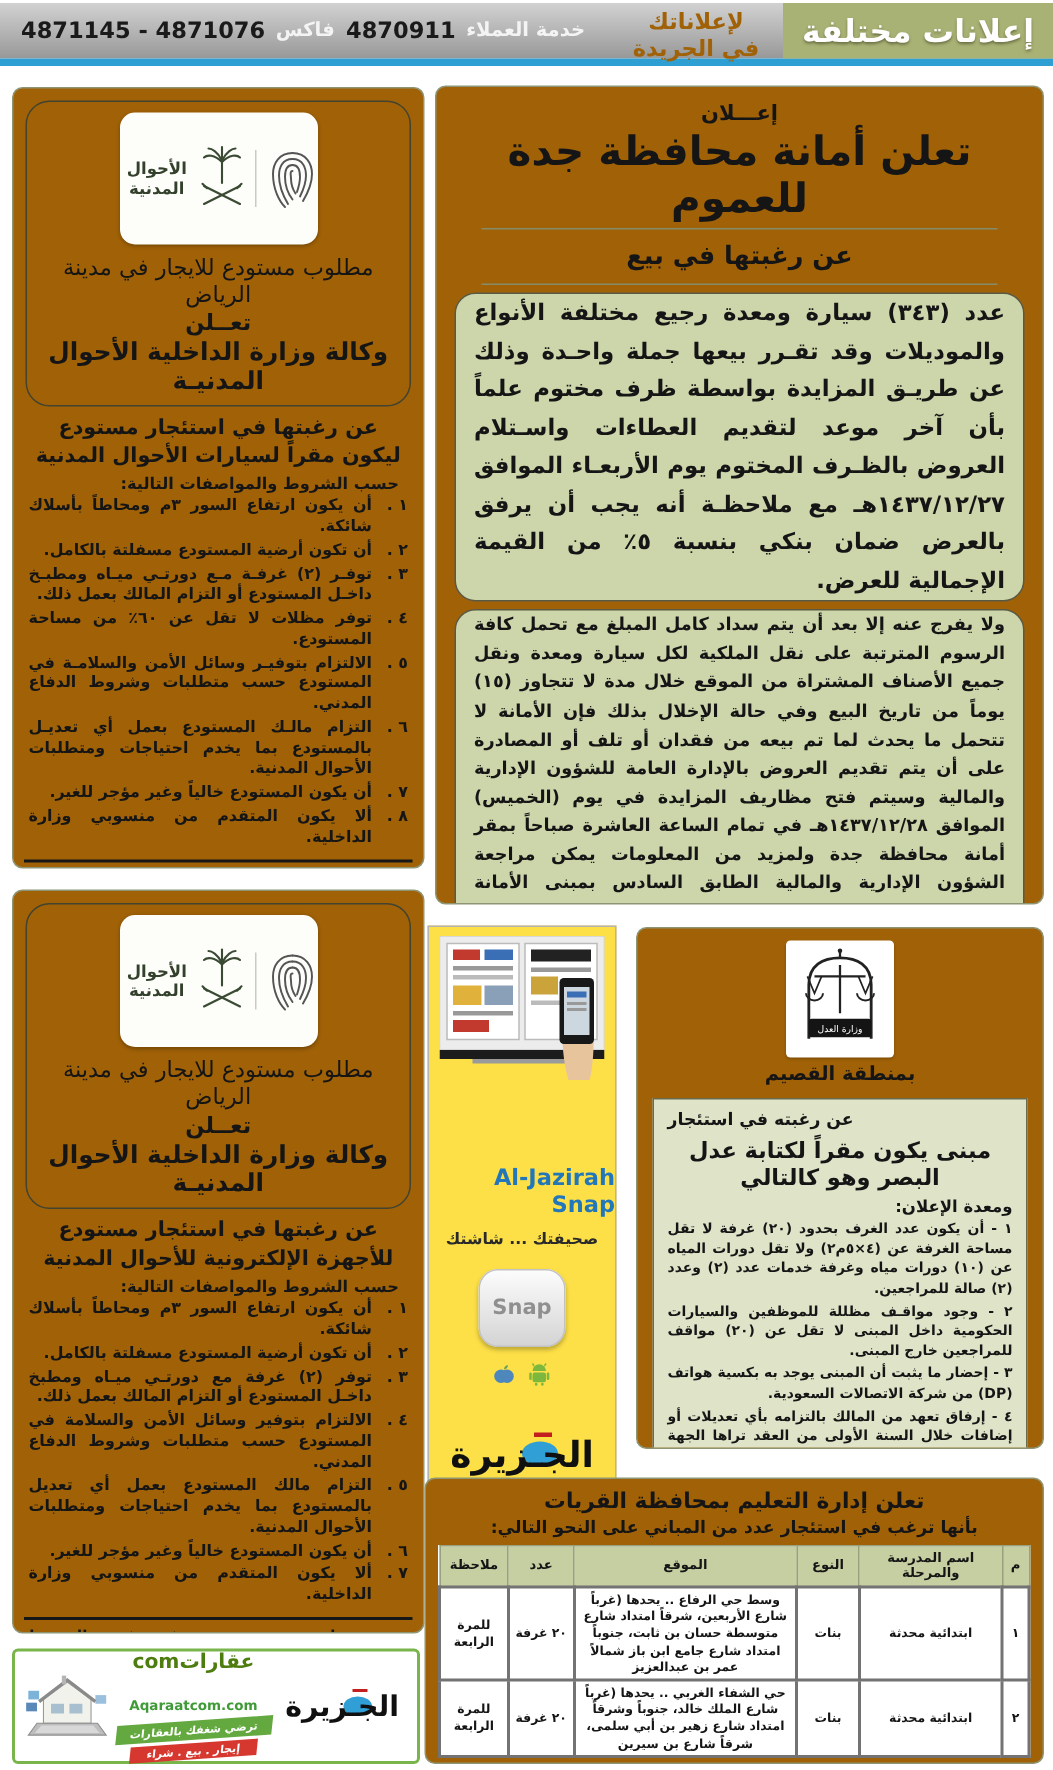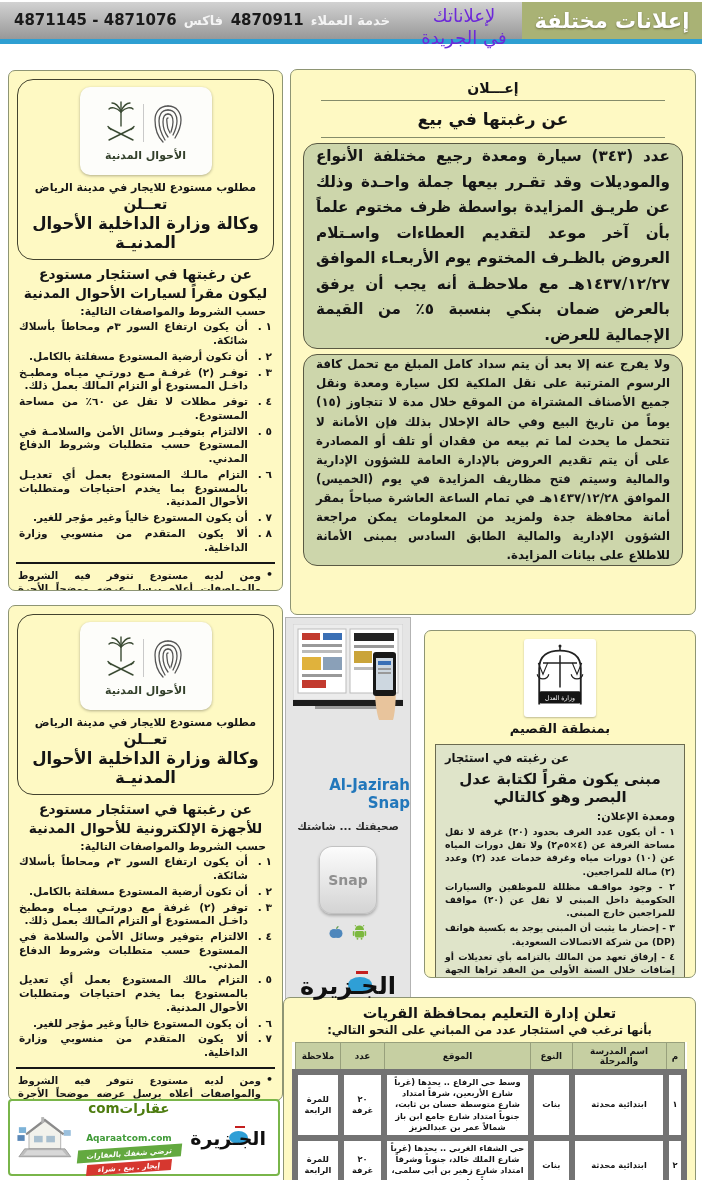--- a/index.html
+++ b/index.html
@@ -4,36 +4,36 @@
 <style>
   html,body{margin:0;padding:0;background:#fff;}
   #page{position:relative;width:702px;height:1180px;background:#fff;overflow:hidden;
         font-family:"DejaVu Sans",sans-serif;direction:rtl;color:#151515;}
   .abs{position:absolute;box-sizing:border-box;}
   
   #hdr{left:0;top:2px;width:702px;height:37px;background:linear-gradient(180deg,#d2d2d2,#989898);}
   #hdr-blue{left:0;top:39px;width:702px;height:5px;background:#2e9fd2;}
   #gov-title{right:0;top:2px;width:180px;height:37px;background:#a9b275;display:flex;align-items:center;justify-content:center;
              color:#fff;font-weight:800;font-size:21px;letter-spacing:1px;text-shadow:0 1px 2px rgba(60,60,30,.55);}
-  .tagline{right:186px;top:5px;width:104px;color:#6d28d9;font-weight:400;font-size:18px;text-align:center;line-height:1.2;}
+  .tagline{right:186px;top:5px;width:104px;color:#a16207;font-weight:700;font-size:15px;text-align:center;line-height:1.2;}
   .contact{display:flex;align-items:center;gap:7px;}
   .contact .lbl{color:#f4f4f4;font-size:13px;font-weight:700;}
   .contact .num{color:#1a1a1a;font-size:15px;font-weight:800;}
   #cs{right:312px;top:11px;}
   #fax{left:14px;top:11px;}
   
-  .gad{background:#fef9c3;border:1px solid #8e9574;border-radius:7px;overflow:hidden;margin-top:12px;}
+  .gad{background:#a16207;border:1px solid #8e9574;border-radius:7px;overflow:hidden;}
   
   .chead{margin:8px 8px 4px;border:1px solid #43432f;border-radius:16px;padding:7px 4px 7px;text-align:center;}
   .clogo{width:132px;height:88px;background:#fdfdfa;border-radius:10px;margin:0 auto 6px;box-shadow:0 1px 3px rgba(0,0,0,.3);
-         display:flex;flex-direction:column;align-items:center;justify-content:center;gap:3px;}
+         display:flex;flex-direction:row;align-items:center;justify-content:center;gap:3px;}
   .clogo .lrow{display:flex;align-items:center;gap:7px;}
   .clogo .sep{width:1px;height:38px;background:#c9c9c9;}
   .clogo .llbl{font-size:11px;font-weight:700;color:#33402b;}
-  .c-req{font-size:11px;font-weight:700;}
+  .c-req{font-size:15px;font-weight:400;}
   .c-ann{font-size:15px;font-weight:800;margin-top:1px;}
   .c-agency{font-size:16.5px;font-weight:800;margin-top:1px;}
   .c-subject{font-size:13.8px;font-weight:800;text-align:center;margin:5px 10px 3px;line-height:1.35;}
   .c-intro{font-size:10.8px;font-weight:700;text-align:right;margin:2px 16px 2px;}
   .c-items{margin:0 10px;}
   .c-item{display:flex;gap:7px;font-size:10.6px;font-weight:700;line-height:1.3;margin:2px 0;text-align:justify;}
   .c-item .n{min-width:17px;white-space:nowrap;}
   .c-sep{border-top:2.5px solid #171717;margin:7px 7px 5px;}
   .c-note{display:flex;gap:5px;font-size:10px;font-weight:700;line-height:1.32;margin:3px 9px;text-align:justify;}
   .c-note .b{font-size:11px;line-height:1.1;}
@@ -51,40 +51,40 @@
   .w-logo{width:72px;height:78px;background:#fff;margin:8px auto 4px;border-radius:3px;display:flex;align-items:center;justify-content:center;box-shadow:0 1px 2px rgba(0,0,0,.25);}
   .w-title{font-size:22px;font-weight:900;line-height:1.1;}
   .w-region{font-size:13px;font-weight:800;margin-top:3px;}
   .w-box{background:#dfe4c9;border:1px solid #6b6b50;margin:8px 10px;padding:6px 9px;text-align:right;}
   .w-intro{text-align:left;font-size:11.5px;font-weight:800;}
   .w-subject{text-align:center;font-size:15px;font-weight:900;margin:5px 0 4px;}
   .w-cond{font-size:11px;font-weight:800;margin-bottom:2px;}
   .w-item{font-size:9.3px;font-weight:700;line-height:1.42;text-align:justify;margin:2px 0;}
   .w-item .n{font-weight:800;}
   
-  #snap{background:#e5e5e5;border:1px solid #b3b3b3;display:flex;flex-direction:column;align-items:center;}
+  #snap{background:#fde047;border:1px solid #b3b3b3;display:flex;flex-direction:column;align-items:center;}
   .s-title{color:#2277bb;font-weight:800;font-size:15px;margin-top:52px;}
   .s-tag{font-size:10.5px;font-weight:700;color:#2a2a2a;margin-top:8px;}
-  .s-icon{width:58px;height:68px;border-radius:13px;background:linear-gradient(180deg,#fdfdfd,#d3d3d3);
+  .s-icon{width:58px;height:52px;border-radius:13px;background:linear-gradient(180deg,#fdfdfd,#d3d3d3);
           box-shadow:inset 0 0 0 1px #c2c2c2,0 2px 3px rgba(0,0,0,.25);display:flex;align-items:center;justify-content:center;
           margin-top:14px;color:#8f8f8f;font-weight:800;font-size:14px;}
   .s-plat{display:flex;gap:9px;margin-top:10px;align-items:center;}
   .s-logo{margin-top:30px;}
   
   .jz{position:relative;display:inline-block;font-weight:900;color:#101010;padding:2px 6px;}
   .jz .blob{position:absolute;background:#2f9fd6;border-radius:50%;z-index:0;}
   .jz .dot{position:absolute;background:#c41f1f;z-index:0;}
   .jz .txt{position:relative;z-index:1;}
   
   #education{padding:3px 8px;}
   .e-title{text-align:center;font-weight:900;font-size:14.5px;margin-top:4px;}
   .e-sub{text-align:center;font-weight:800;font-size:11.5px;margin:2px 0 5px;}
   table.e{width:100%;border-collapse:collapse;background:#fff;}
   table.e th{background:#c6cfa2;font-size:8.8px;font-weight:800;border:1px solid #98a07c;padding:3px 2px;}
-  table.e td{font-size:8.3px;font-weight:700;border:6px solid #737373;padding:2px 3px;text-align:center;line-height:1.35;background:#fff;}
+  table.e td{font-size:8.3px;font-weight:700;border:2px solid #737373;padding:2px 3px;text-align:center;line-height:1.35;background:#fff;}
   .e-foot{font-size:9.2px;font-weight:800;text-align:center;line-height:1.5;margin-top:5px;}
   
   #aqaraat{background:#fff;border:2px solid #79b54a;border-radius:4px;display:flex;align-items:center;gap:4px;padding:3px 6px;}
   .a-mid{display:flex;flex-direction:column;align-items:center;flex:1;}
   .a-brand{color:#4d7c0f;font-weight:900;font-size:13.5px;line-height:1;}
   .a-url{color:#3f9a37;font-weight:800;font-size:9px;margin-top:17px;}
   .a-r1{background:#63a93f;color:#fff;font-size:7.3px;font-weight:700;padding:2px 9px;transform:skewX(-10deg) rotate(-4deg);margin-top:4px;white-space:nowrap;}
   .a-r2{background:#d6372f;color:#fff;font-size:7.3px;font-weight:700;padding:1px 11px;transform:skewX(-10deg) rotate(-4deg);margin-top:2px;white-space:nowrap;}
 </style>
 </head>
@@ -263,20 +263,21 @@
     <div class="c-sep"></div>
     <div class="c-note">
         <span class="b">•</span>
         <span>ومن لديه مستودع تتوفر فيه الشروط والمواصفات أعلاه يرسل عرضه موضحاً الأجرة المطلوبة مع المستندات الثبوتية وكروكي للموقع ومخطط هندسي إن وجد بظرف مختوم على العنوان التالي/ وكالة الأحوال المدنية بحي المروج الدور الأول (إدارة المشتريات) على أن تستكمل الإجراءات الأخرى في حال قبول العرض المقدم.</span>
       </div>
 
   </div>
 
   <div class="abs gad" id="jeddah" style="left:290px;top:57px;width:406px;height:546px;">
     <div class="j-kicker">إعـــلان</div>
+    <div class="j-title">تعلن أمانة محافظة جدة للعموم</div>
     <div class="j-hr"></div>
     <div class="j-sub">عن رغبتها في بيع</div>
     <div class="j-hr"></div>
     <div class="j-box">
       <div class="j-p1">عدد (٣٤٣) سيارة ومعدة رجيع مختلفة الأنواع والموديلات وقد تقـرر بيعها جملة واحـدة وذلك عن طريـق المزايدة بواسطة ظرف مختوم علماً بأن آخر موعد لتقديم العطاءات واسـتلام العروض بالظـرف المختوم يوم الأربعـاء الموافق ١٤٣٧/١٢/٢٧هـ مع ملاحظـة أنه يجب أن يرفق بالعرض ضمان بنكي بنسبة ٥٪ من القيمة الإجمالية للعرض.</div>
     </div>
     <div class="j-box">
       <div class="j-p2">ولا يفرج عنه إلا بعد أن يتم سداد كامل المبلغ مع تحمل كافة الرسوم المترتبة على نقل الملكية لكل سيارة ومعدة ونقل جميع الأصناف المشتراة من الموقع خلال مدة لا تتجاوز (١٥) يوماً من تاريخ البيع وفي حالة الإخلال بذلك فإن الأمانة لا تتحمل ما يحدث لما تم بيعه من فقدان أو تلف أو المصادرة على أن يتم تقديم العروض بالإدارة العامة للشؤون الإدارية والمالية وسيتم فتح مظاريف المزايدة في يوم (الخميس) الموافق ١٤٣٧/١٢/٢٨هـ في تمام الساعة العاشرة صباحاً بمقر أمانة محافظة جدة ولمزيد من المعلومات يمكن مراجعة الشؤون الإدارية والمالية الطابق السادس بمبنى الأمانة للاطلاع على بيانات المزايدة.</div>
 
     </div>

